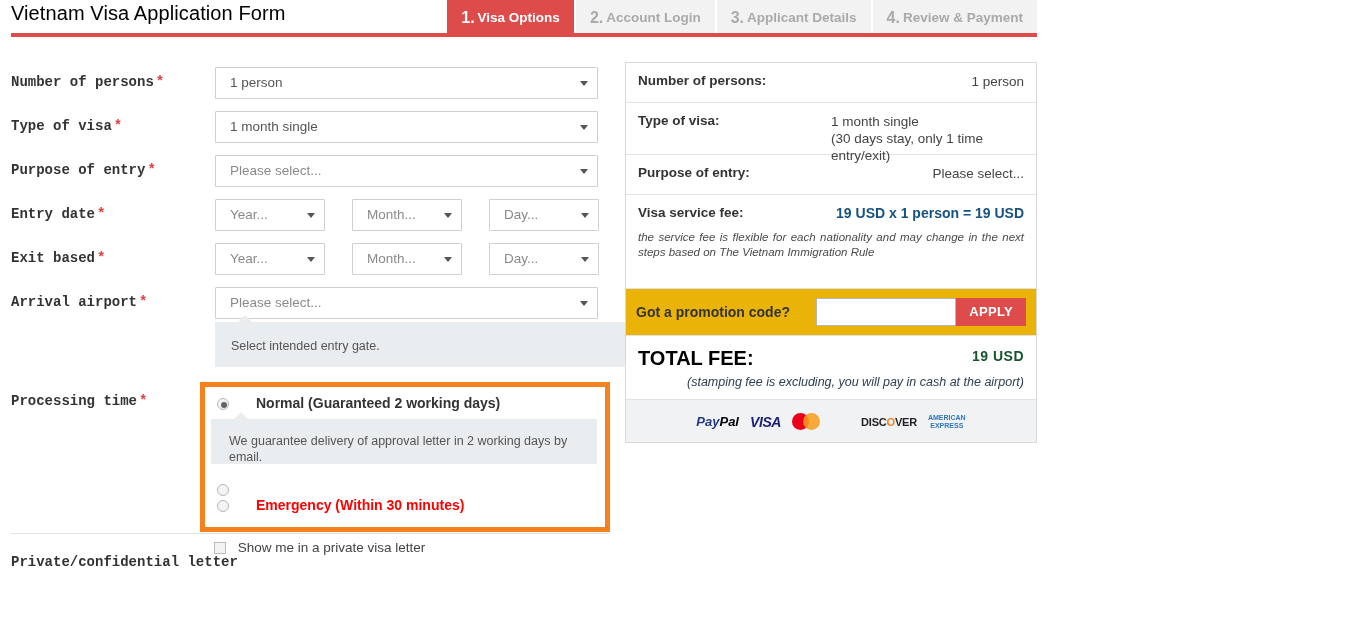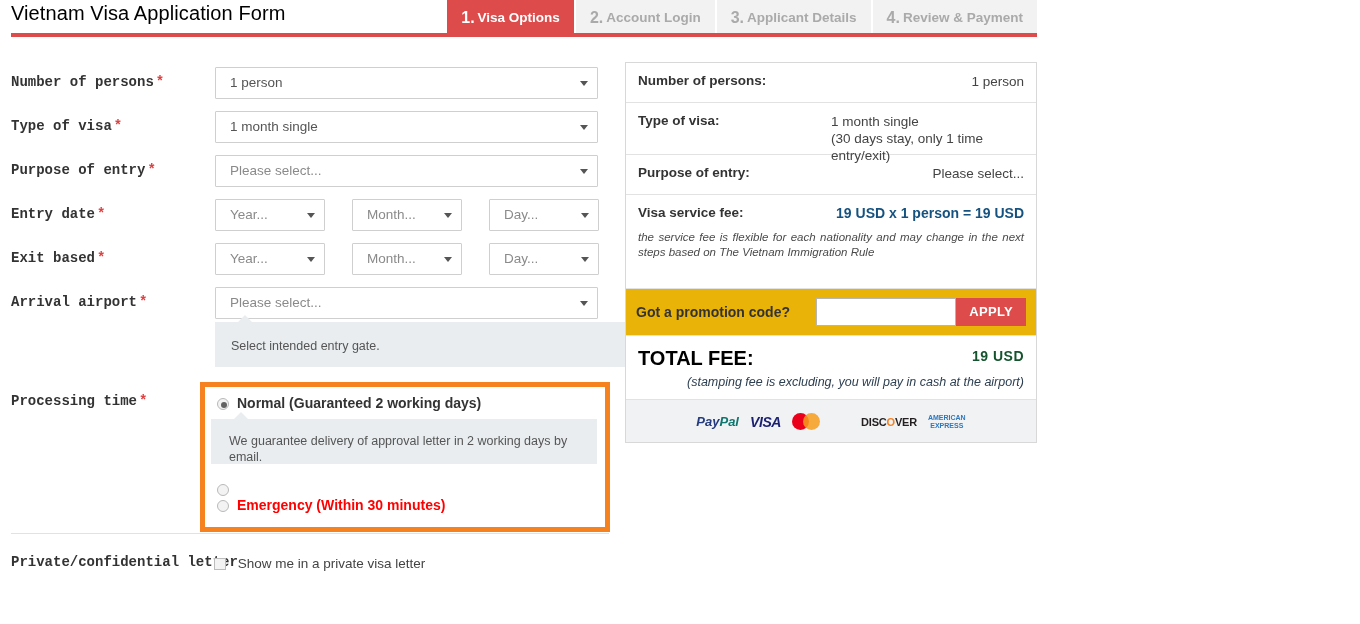--- a/index.html
+++ b/index.html
@@ -97,37 +97,37 @@
     position: absolute; left: 200px; top: 382px;
     width: 410px;
     border: 5px solid #f5821f;
     background: #ffffff;
   }
   .radio-row {
     position: relative;
     padding: 8px 10px 8px 12px;
     font-size: 14px; font-weight: 700;
   }
-  .radio-row .rlabel { margin-left: 20px; color: #333; display: inline-block; }
+  .radio-row .rlabel { margin-left: 39px; color: #333; display: inline-block; }
   .radio-row.emergency .rlabel { color: #ff0000; }
   .rdot {
     position: absolute; left: 12px; top: 11px;
     width: 12px; height: 12px; border-radius: 50%;
     border: 1px solid #b9b9b9; background: #f3f3f3;
   }
   .rdot.checked:after {
     content: ""; position: absolute;
     left: 3px; top: 3px; width: 6px; height: 6px;
     border-radius: 50%; background: #636363;
   }
   .divider {
     position: absolute; left: 11px; top: 533px;
     width: 598px; height: 1px; background: #e2e2e2;
   }
-  .checkrow { position: absolute; left: 214px; top: 556px; font-size: 13.5px; color: #444; }
+  .checkrow { position: absolute; left: 214px; top: 540px; font-size: 13.5px; color: #444; }
   .cbox {
     display: inline-block; vertical-align: -2px;
     width: 12px; height: 12px;
     border: 1px solid #bcbcbc; background: #f3f3f3;
     margin-right: 8px;
   }
 
   
   .summary {
     position: absolute; left: 625px; top: 62px;
@@ -187,21 +187,21 @@
   .pay-row {
     background: #f0f2f4;
     padding: 12px 0;
     text-align: center;
   }
   .pay-strip {
     display: inline-flex; align-items: center; gap: 11px;
     background: #f0f2f4;
   }
   .paypal { font-size: 13px; font-weight: 700; font-style: italic; color: #253b80; }
-  .paypal .pal { color: #0f766e; }
+  .paypal .pal { color: #000000; }
   .visa { font-size: 14px; font-weight: 700; font-style: italic; color: #1a1f71; letter-spacing: -0.4px; }
   .mc { position: relative; width: 28px; height: 17px; }
   .mc i { position: absolute; top: 0; width: 17px; height: 17px; border-radius: 50%; display:block; }
   .mc i.l { left: 0; background: #eb001b; }
   .mc i.r { right: 0; background: #f79e1b; opacity: 0.85; }
   .disc { font-size: 11px; font-weight: 700; color: #231f20; letter-spacing: -0.2px; padding-left: 30px; }
   .disc .o { color: #f48120; }
   .amex {
     font-size: 7px; font-weight: 700; color: #2e77bc;
     line-height: 8px; text-align: center;

